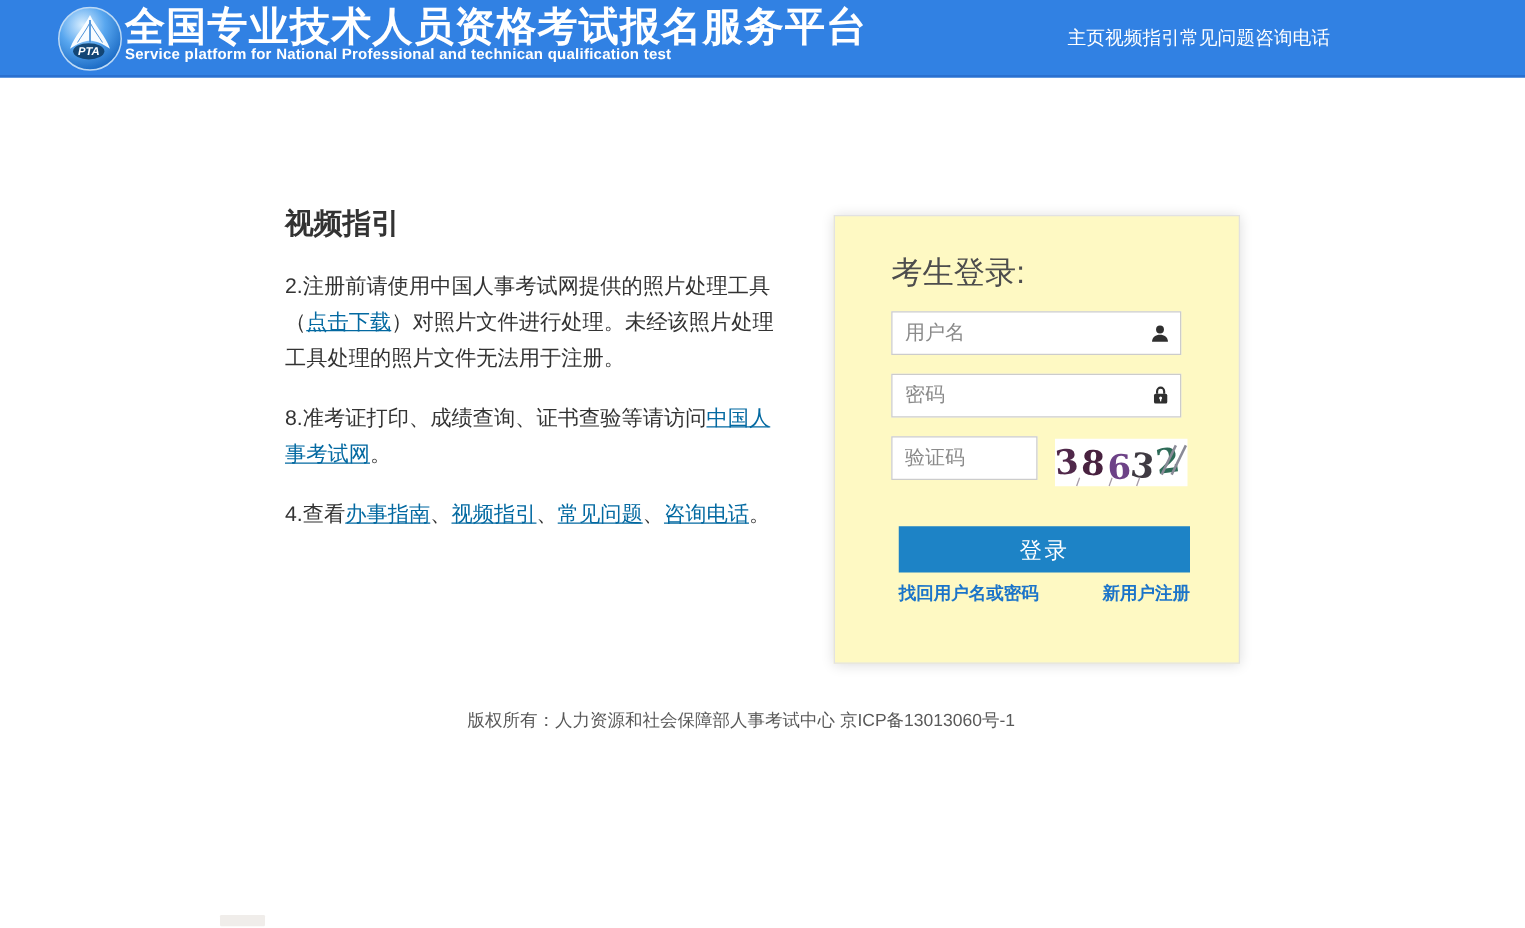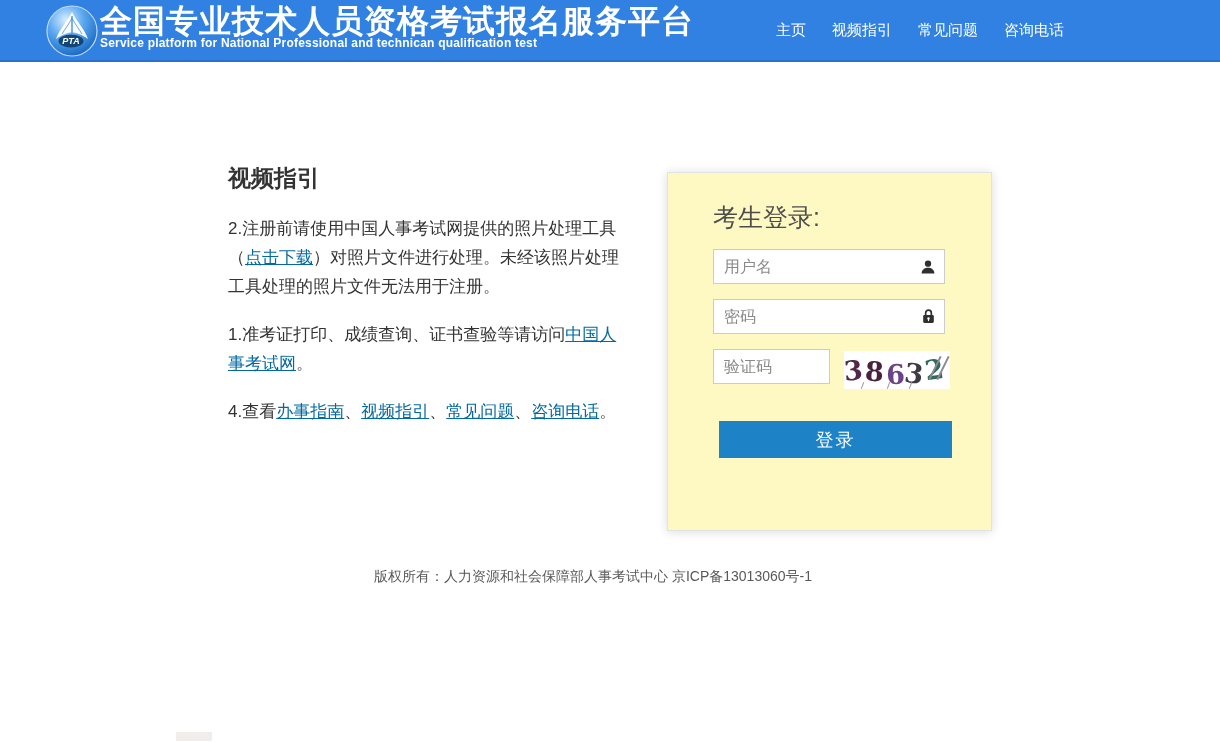--- a/index.html
+++ b/index.html
@@ -11,21 +11,21 @@
   }
   
   .header {
     position:absolute; top:0; left:0; width:1220px; height:62px;
     background:#3181e3; border-bottom:2px solid #2a70cf;
   }
   .logo { position:absolute; left:46px; top:5px; width:52px; height:52px; }
   .htitle { position:absolute; left:100px; top:7px; color:#fff; }
   .htitle .t1 { margin:0; font-size:32px; font-weight:bold; letter-spacing:1px; line-height:28px; }
   .htitle .t2 { font-size:12px; font-weight:bold; margin-top:1px; letter-spacing:.2px; }
-  .hnav { position:absolute; right:156px; top:0; height:60px; display:flex; align-items:center; gap:26px; }
+  .hnav { position:absolute; right:156px; top:0; height:60px; display:flex; align-items:center; }
   .hnav a { color:#fff; font-size:15px; text-decoration:none; cursor:pointer; white-space:nowrap; }
   
   .tips { position:absolute; left:228px; top:163px; width:400px; color:#333; }
   .tips h2 { font-size:23px; font-weight:bold; margin:0 0 20px; color:#333; }
   .tips p { font-size:17px; line-height:29px; margin:0 0 19px; }
   .redlink { color:#0369a1; text-decoration:underline; cursor:pointer; }
   
   .panel {
     position:absolute; left:667px; top:172px; width:325px; height:359px;
     background:#fef9c3; border:1px solid #e2e2e2;
@@ -116,21 +116,21 @@
     <a>咨询电话</a>
   </div>
 </div>
 
 <div class="tips">
   <h2>视频指引</h2>
   <p>
     <span>2.注册前请使用中国人事考试网提供的照片处理工具（</span><a class="redlink">点击下载</a><span>）对照片文件进行处理。未经该照片处理工具处理的照片文件无法用于注册。</span>
   </p>
   <p>
-    <span>1.准考证打印、成绩查询、证书查验等请访问</span><a class="redlink">中国人事考试网</a><span>。</span>
+    <span>8.准考证打印、成绩查询、证书查验等请访问</span><a class="redlink">中国人事考试网</a><span>。</span>
   </p>
   <p>
     <span>4.查看</span><a class="redlink">办事指南</a><span>、</span><a class="redlink">视频指引</a><span>、</span><a class="redlink">常见问题</a><span>、</span><a class="redlink">咨询电话</a><span>。</span>
   </p>
 </div>
 
 <div class="panel">
   <h3>考生登录:</h3>
 
   <div class="field f-user">
@@ -167,17 +167,21 @@
     <span class="cap-digit d4" style="color:#2e6b58">2</span>
     <span class="cap-line cl1"></span>
     <span class="cap-line cl2"></span>
     <span class="cap-noise n1"></span>
     <span class="cap-noise n2"></span>
     <span class="cap-noise n3"></span>
   </div>
 
   <button class="login-btn">登录</button>
 
+  <div class="panel-links">
+    <a>找回用户名或密码</a>
+    <a>新用户注册</a>
+  </div>
 </div>
 
 <div class="footer">版权所有：人力资源和社会保障部人事考试中心 京ICP备13013060号-1</div>
 
 <div class="artifact"></div>
 
 </body></html>

